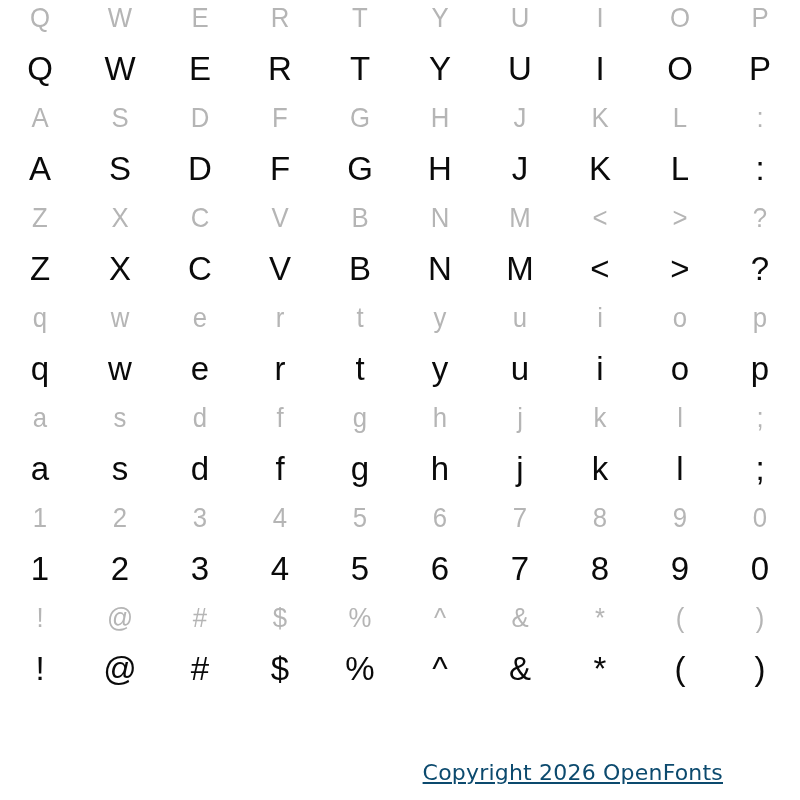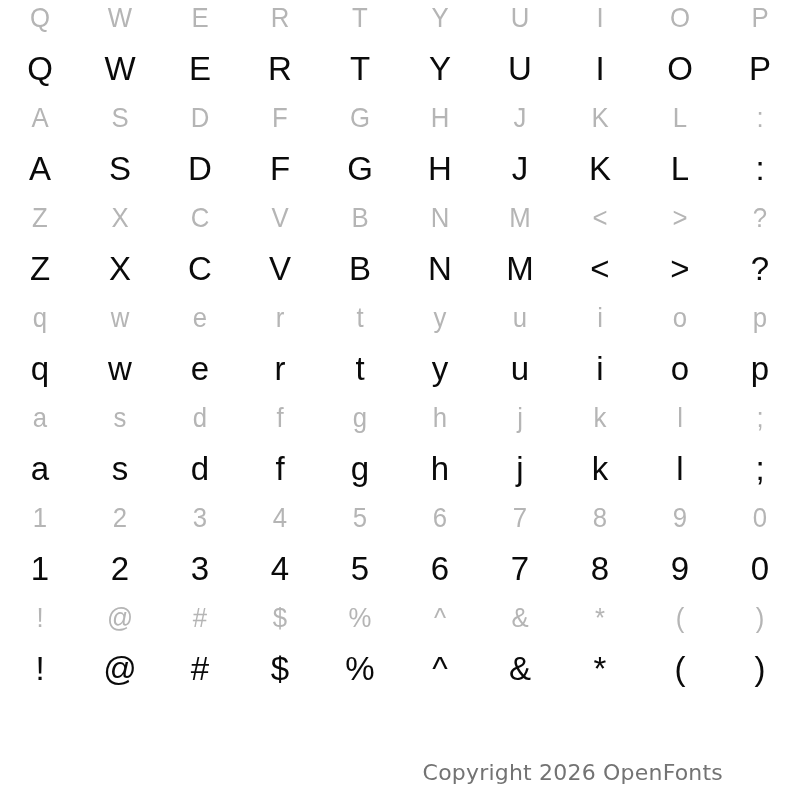--- a/index.html
+++ b/index.html
@@ -219,14 +219,14 @@
         <span class="glyph-cell">#</span>
         <span class="glyph-cell">$</span>
         <span class="glyph-cell">%</span>
         <span class="glyph-cell">^</span>
         <span class="glyph-cell">&amp;</span>
         <span class="glyph-cell">*</span>
         <span class="glyph-cell">(</span>
         <span class="glyph-cell">)</span>
       </div>
     </div>
-  <div class="footer-copyright" style="color: #737373;">Copyright 2026 OpenFonts</div>
+  <div class="footer-copyright" style="color: #0c4a6e; text-decoration: underline;">Copyright 2026 OpenFonts</div>
 </div>
 
 </body></html>

